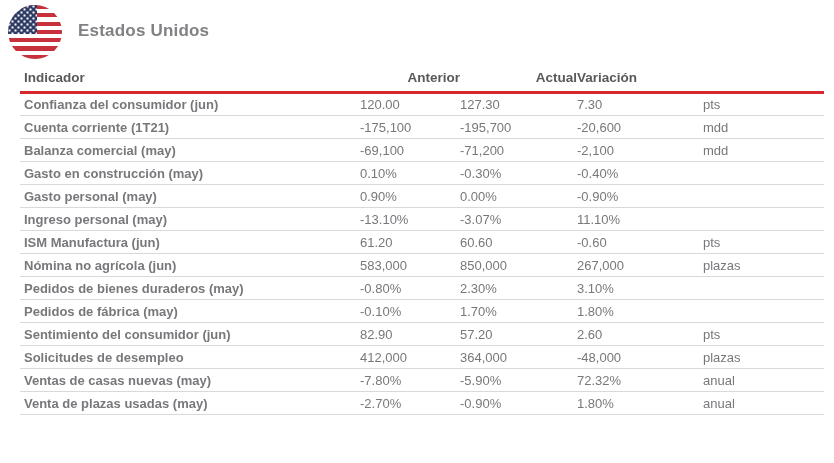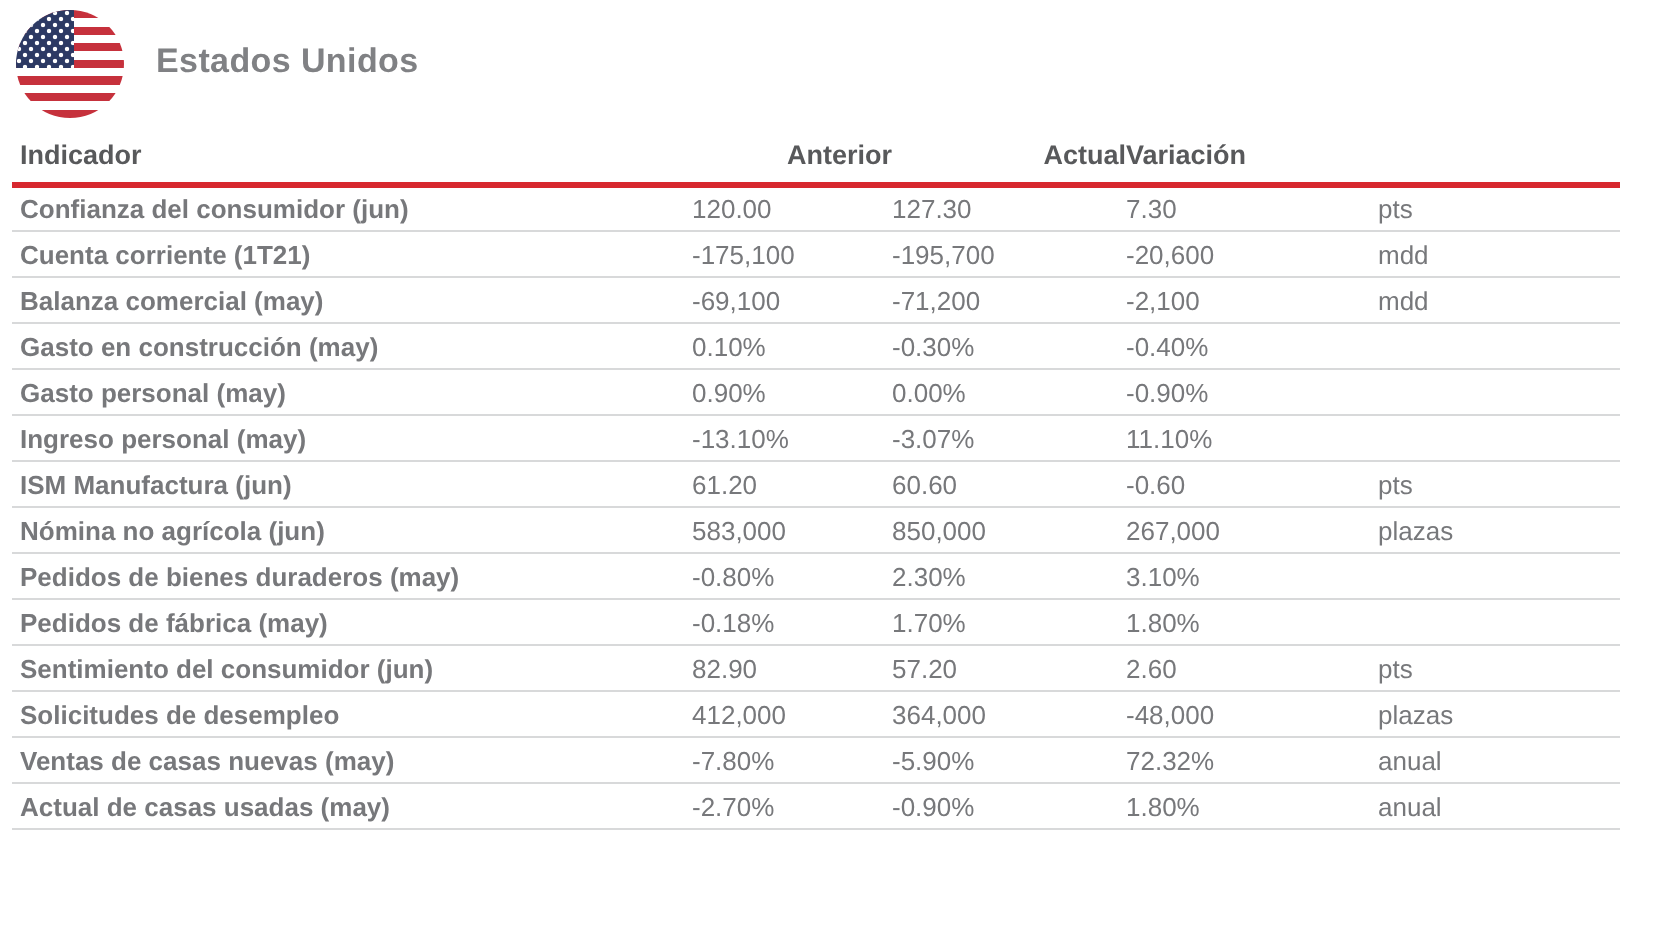--- a/index.html
+++ b/index.html
@@ -36,21 +36,21 @@
     background-position:1.5px 1.5px,4.5px 4.5px;
   }
   .page-title{
     position:absolute;top:21px;left:78px;margin:0;
     font-size:17px;font-weight:bold;color:var(--title-text);
     letter-spacing:0.2px;
   }
 
   
   table.indicators{
-    position:absolute;top:70px;left:6px;width:804px;
+    position:absolute;top:70px;left:20px;width:804px;
     border-collapse:collapse;table-layout:fixed;
   }
   thead th{
     height:21px;padding:0 0 6px;vertical-align:bottom;
     font-size:13.5px;font-weight:bold;color:var(--header-text);
     border-bottom:3px solid var(--accent-red);
   }
   th.c-label{text-align:left;padding-left:4px;}
   th.c-num{text-align:right;}
   th.c-var{text-align:left;}
@@ -149,21 +149,21 @@
     </tr>
         <tr>
       <td class="c-label">Pedidos de bienes duraderos (may)</td>
       <td class="c-num">-0.80%</td>
       <td class="c-num">2.30%</td>
       <td class="c-num">3.10%</td>
       <td class="c-unit"></td>
     </tr>
         <tr>
       <td class="c-label">Pedidos de fábrica (may)</td>
-      <td class="c-num">-0.18%</td>
+      <td class="c-num">-0.10%</td>
       <td class="c-num">1.70%</td>
       <td class="c-num">1.80%</td>
       <td class="c-unit"></td>
     </tr>
         <tr>
       <td class="c-label">Sentimiento del consumidor (jun)</td>
       <td class="c-num">82.90</td>
       <td class="c-num">57.20</td>
       <td class="c-num">2.60</td>
       <td class="c-unit">pts</td>
@@ -176,21 +176,21 @@
       <td class="c-unit">plazas</td>
     </tr>
         <tr>
       <td class="c-label">Ventas de casas nuevas (may)</td>
       <td class="c-num">-7.80%</td>
       <td class="c-num">-5.90%</td>
       <td class="c-num">72.32%</td>
       <td class="c-unit">anual</td>
     </tr>
         <tr>
-      <td class="c-label">Actual de casas usadas (may)</td>
+      <td class="c-label">Venta de plazas usadas (may)</td>
       <td class="c-num">-2.70%</td>
       <td class="c-num">-0.90%</td>
       <td class="c-num">1.80%</td>
       <td class="c-unit">anual</td>
     </tr>
       </tbody>
   </table>
 
 </div>
 

